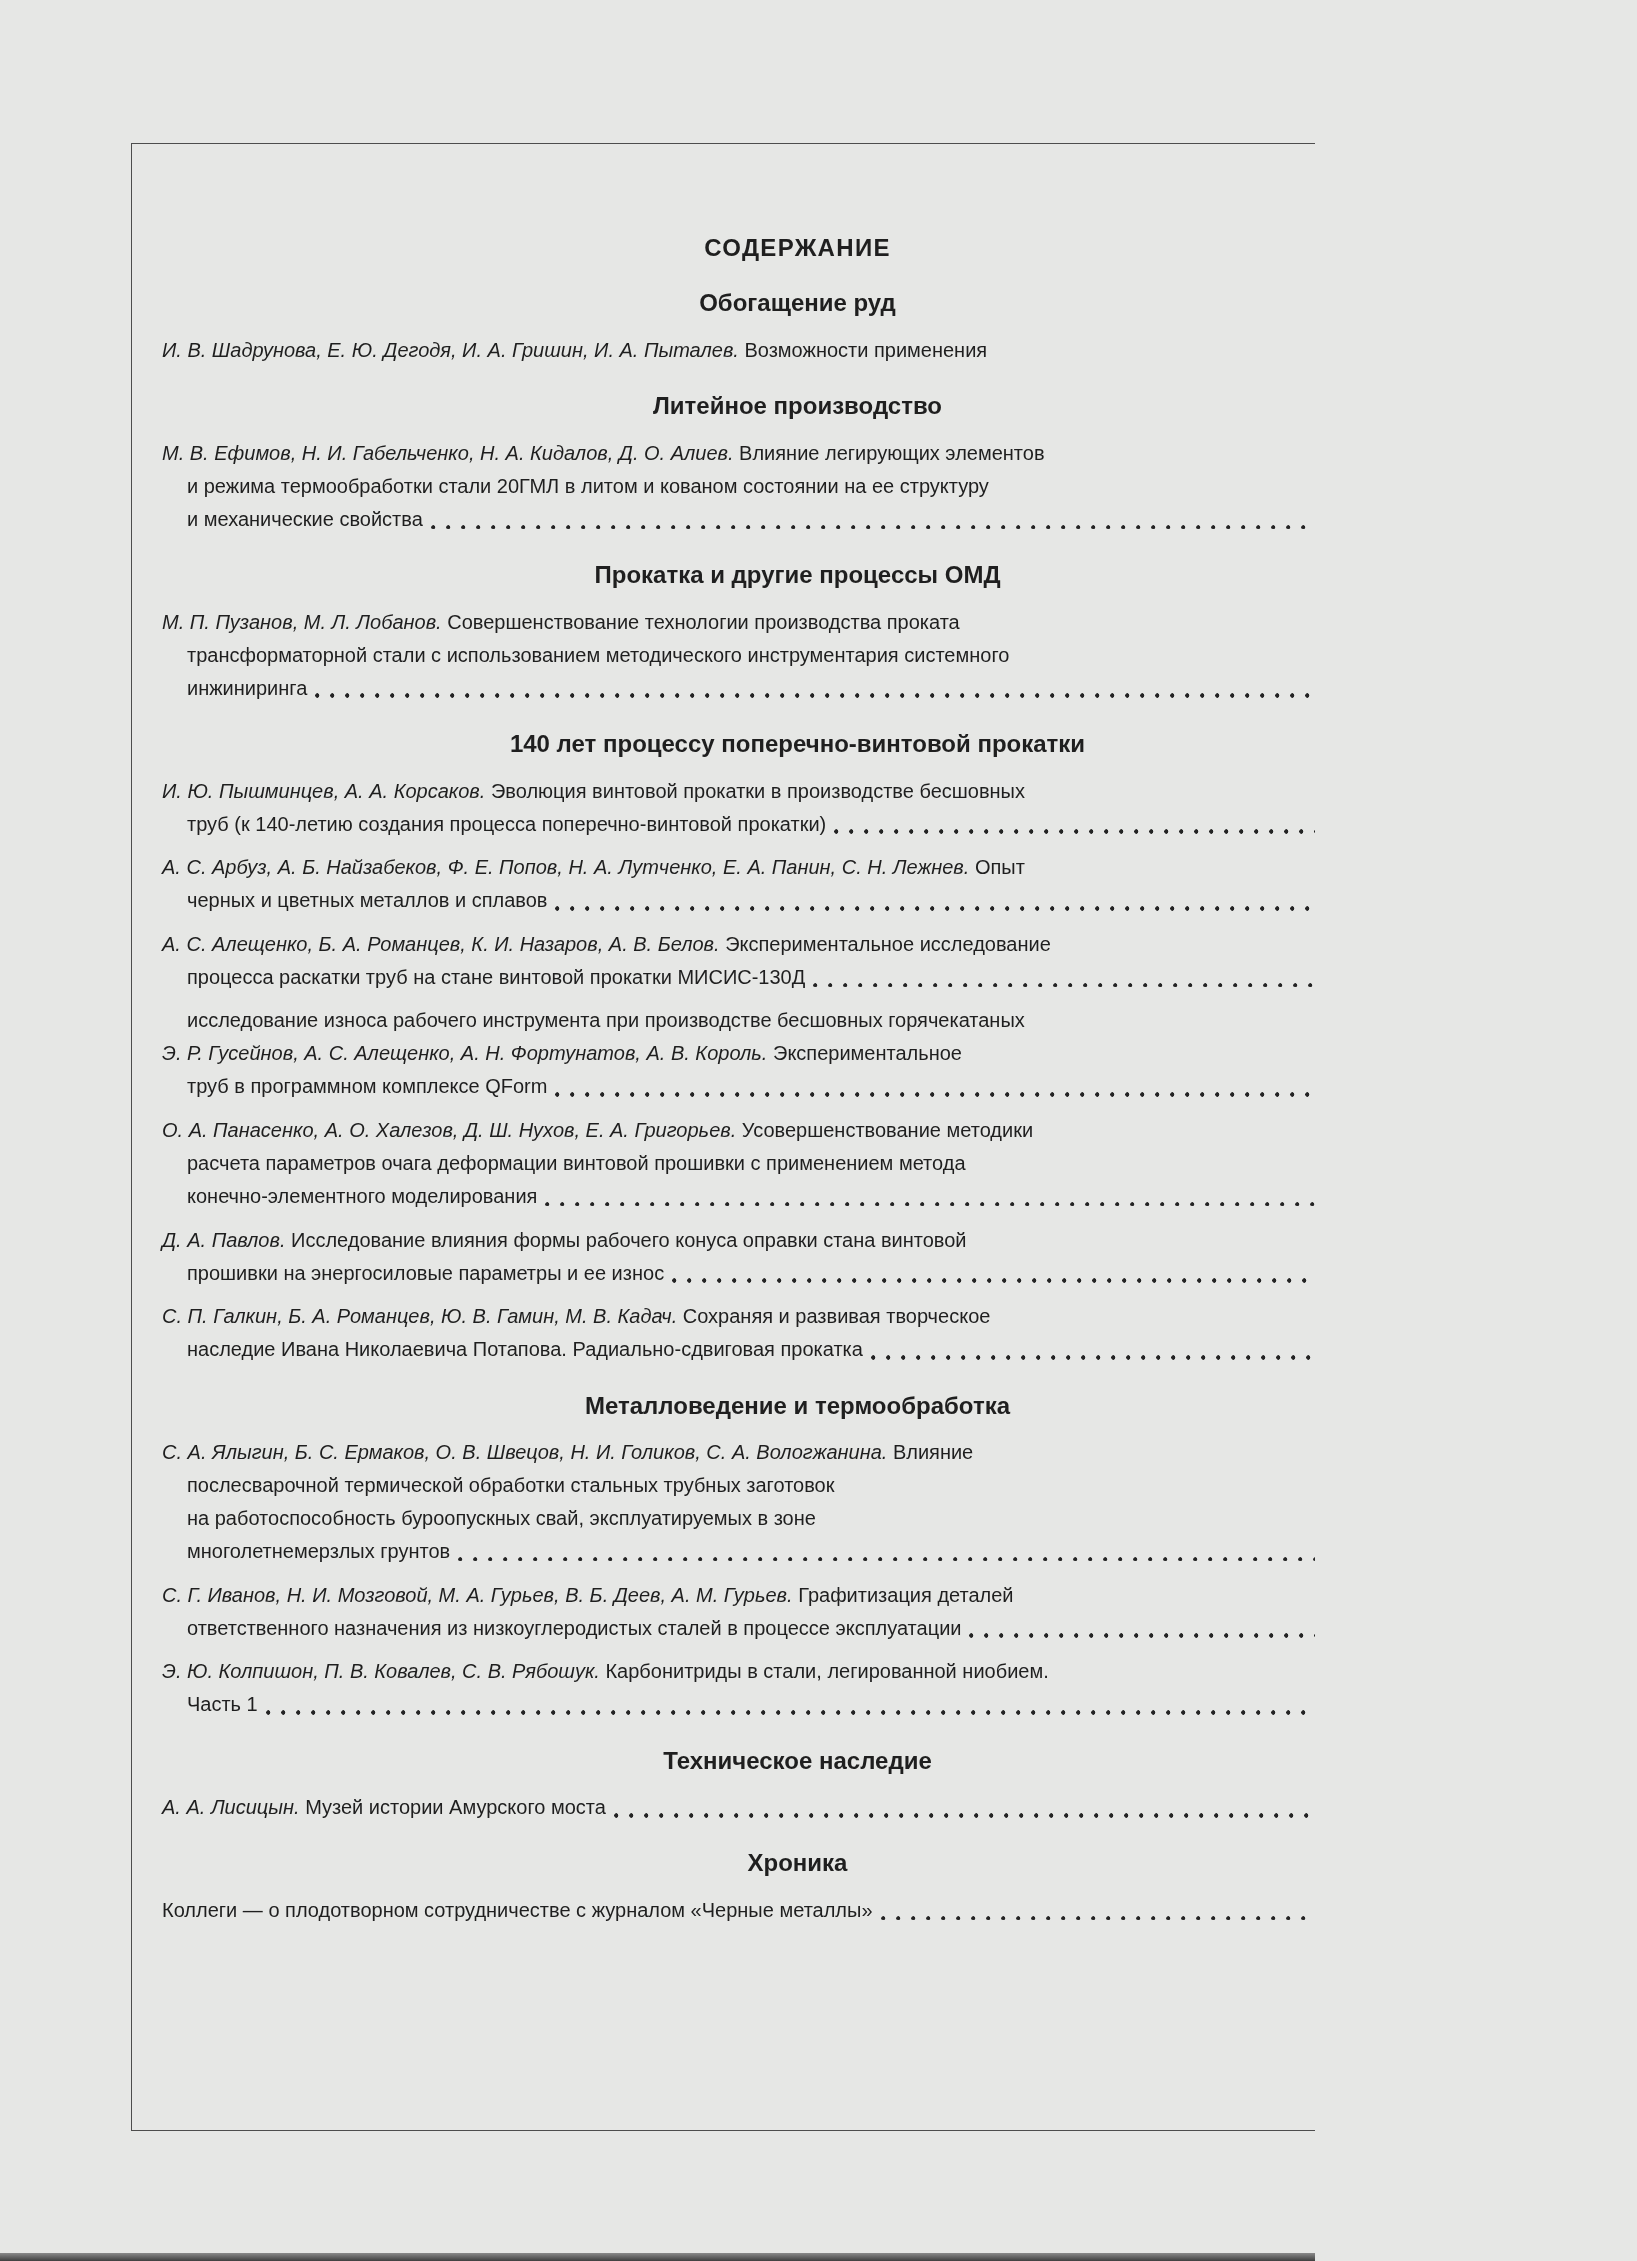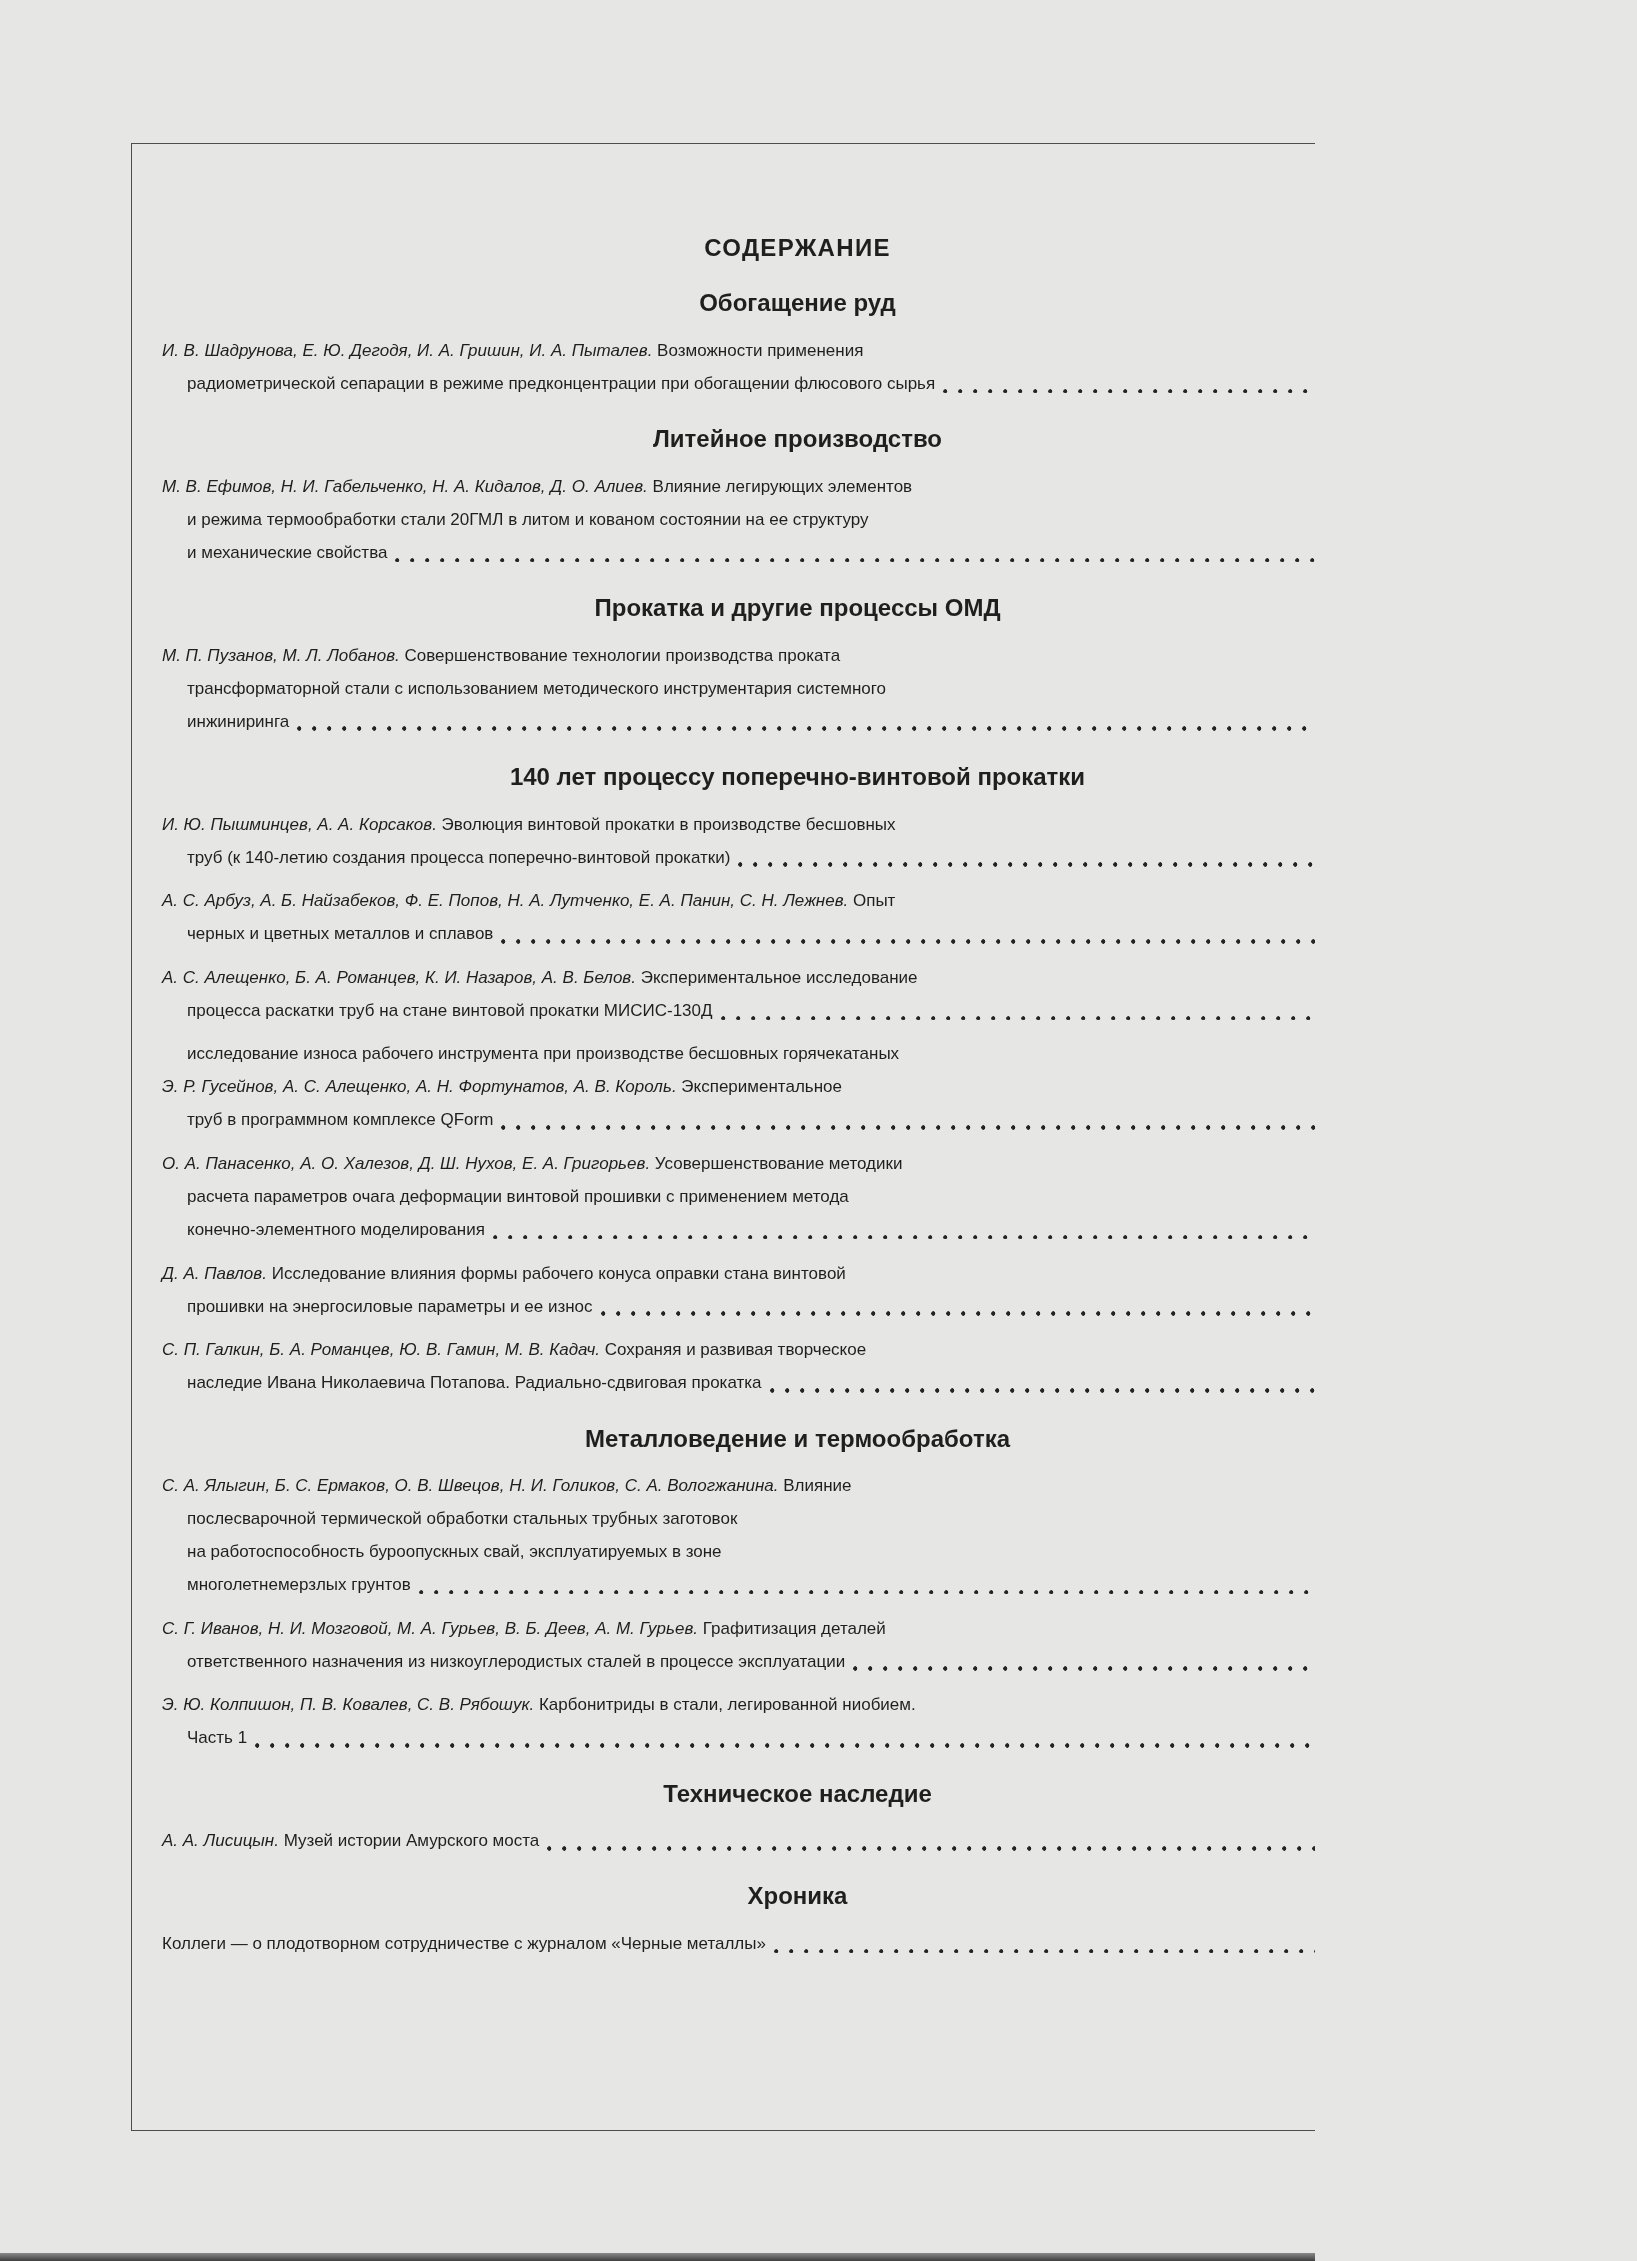--- a/index.html
+++ b/index.html
@@ -39,21 +39,21 @@
     margin-bottom: 17px;
   }
   .section-heading {
     text-align: center;
     font-size: 24px;
     font-weight: bold;
     line-height: 33px;
     margin: 22.4px 0 14.5px 0;
   }
   .entry {
-    font-size: 17px;
+    font-size: 20px;
     line-height: 33px;
     margin-bottom: 10.6px;
   }
   .entry .line { white-space: nowrap; }
   .entry .line.cont { padding-left: 25px; }
   .entry .line.final { display: flex; }
   .entry .line-text { white-space: pre-wrap; flex: 0 0 auto; }
   .authors { font-style: italic; }
   .leader {
     flex: 1 1 auto;
@@ -94,25 +94,20 @@
 <div class="page">
 
   <div class="contents-box">
     <div class="text-column">
       <div class="page-title">СОДЕРЖАНИЕ</div>
 
       <div id="toc-sections">
           <div class="section-heading">Обогащение руд</div>
           <div class="entry">
             <div class="line"><span class="line-text"><span class="authors">И. В. Шадрунова, Е. Ю. Дегодя, И. А. Гришин, И. А. Пыталев. </span>Возможности применения</span></div>
-            <div class="line cont final">
-              <span class="line-text">радиометрической сепарации в режиме предконцентрации при обогащении флюсового сырья</span>
-              <span class="leader"></span>
-              <span class="page-num">4</span>
-            </div>
           </div>
           <div class="section-heading">Литейное производство</div>
           <div class="entry">
             <div class="line"><span class="line-text"><span class="authors">М. В. Ефимов, Н. И. Габельченко, Н. А. Кидалов, Д. О. Алиев. </span>Влияние легирующих элементов</span></div>
             <div class="line cont"><span class="line-text">и режима термообработки стали 20ГМЛ в литом и кованом состоянии на ее структуру</span></div>
             <div class="line cont final">
               <span class="line-text">и механические свойства</span>
               <span class="leader"></span>
               <span class="page-num">10</span>
             </div>

